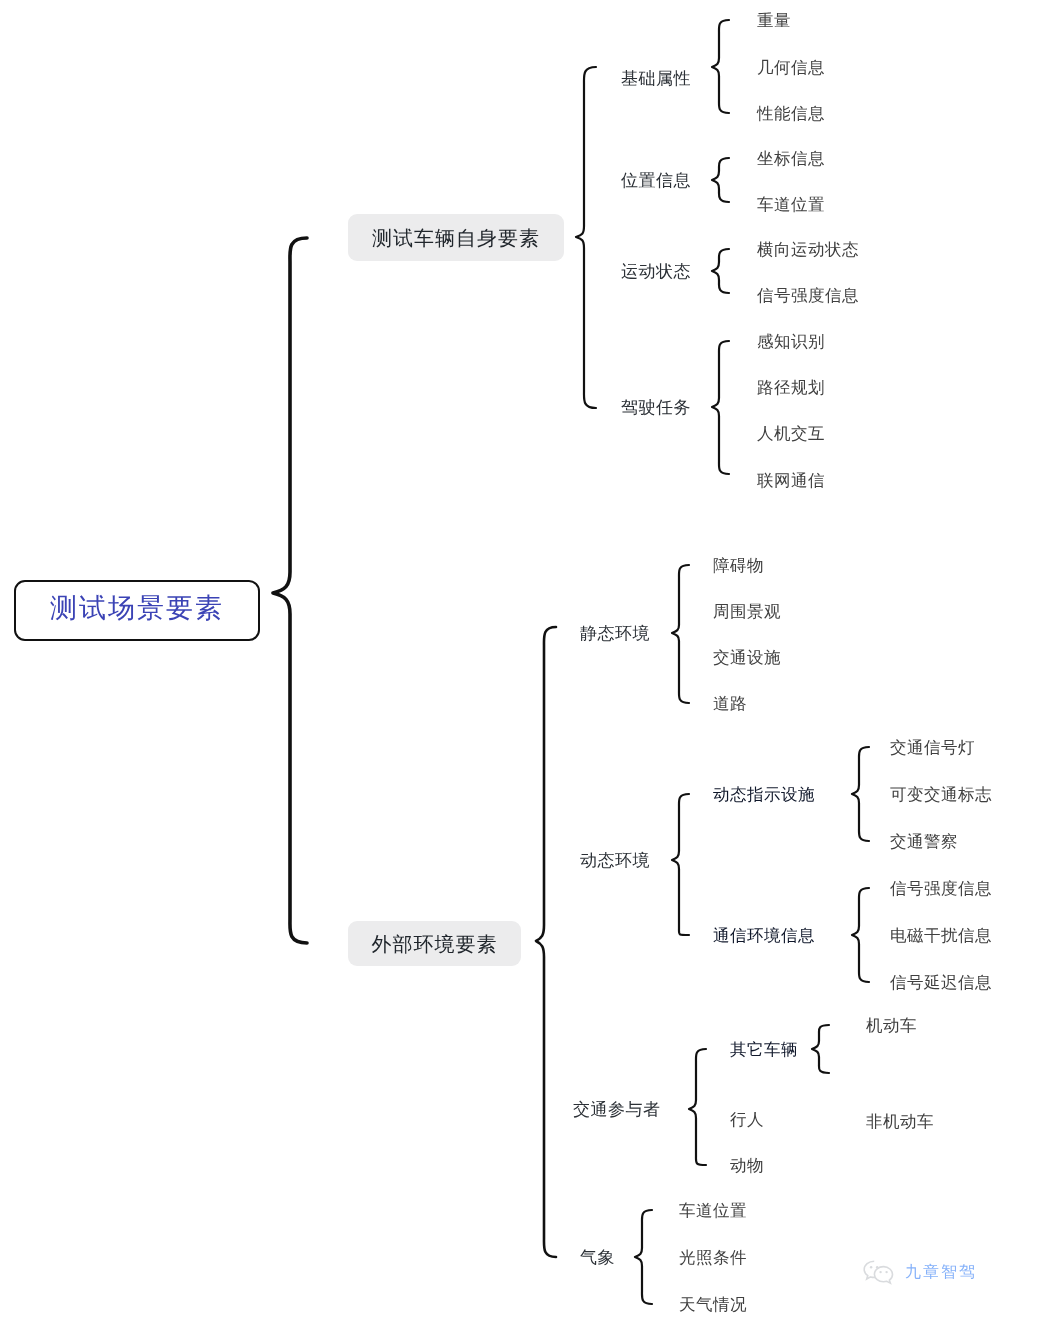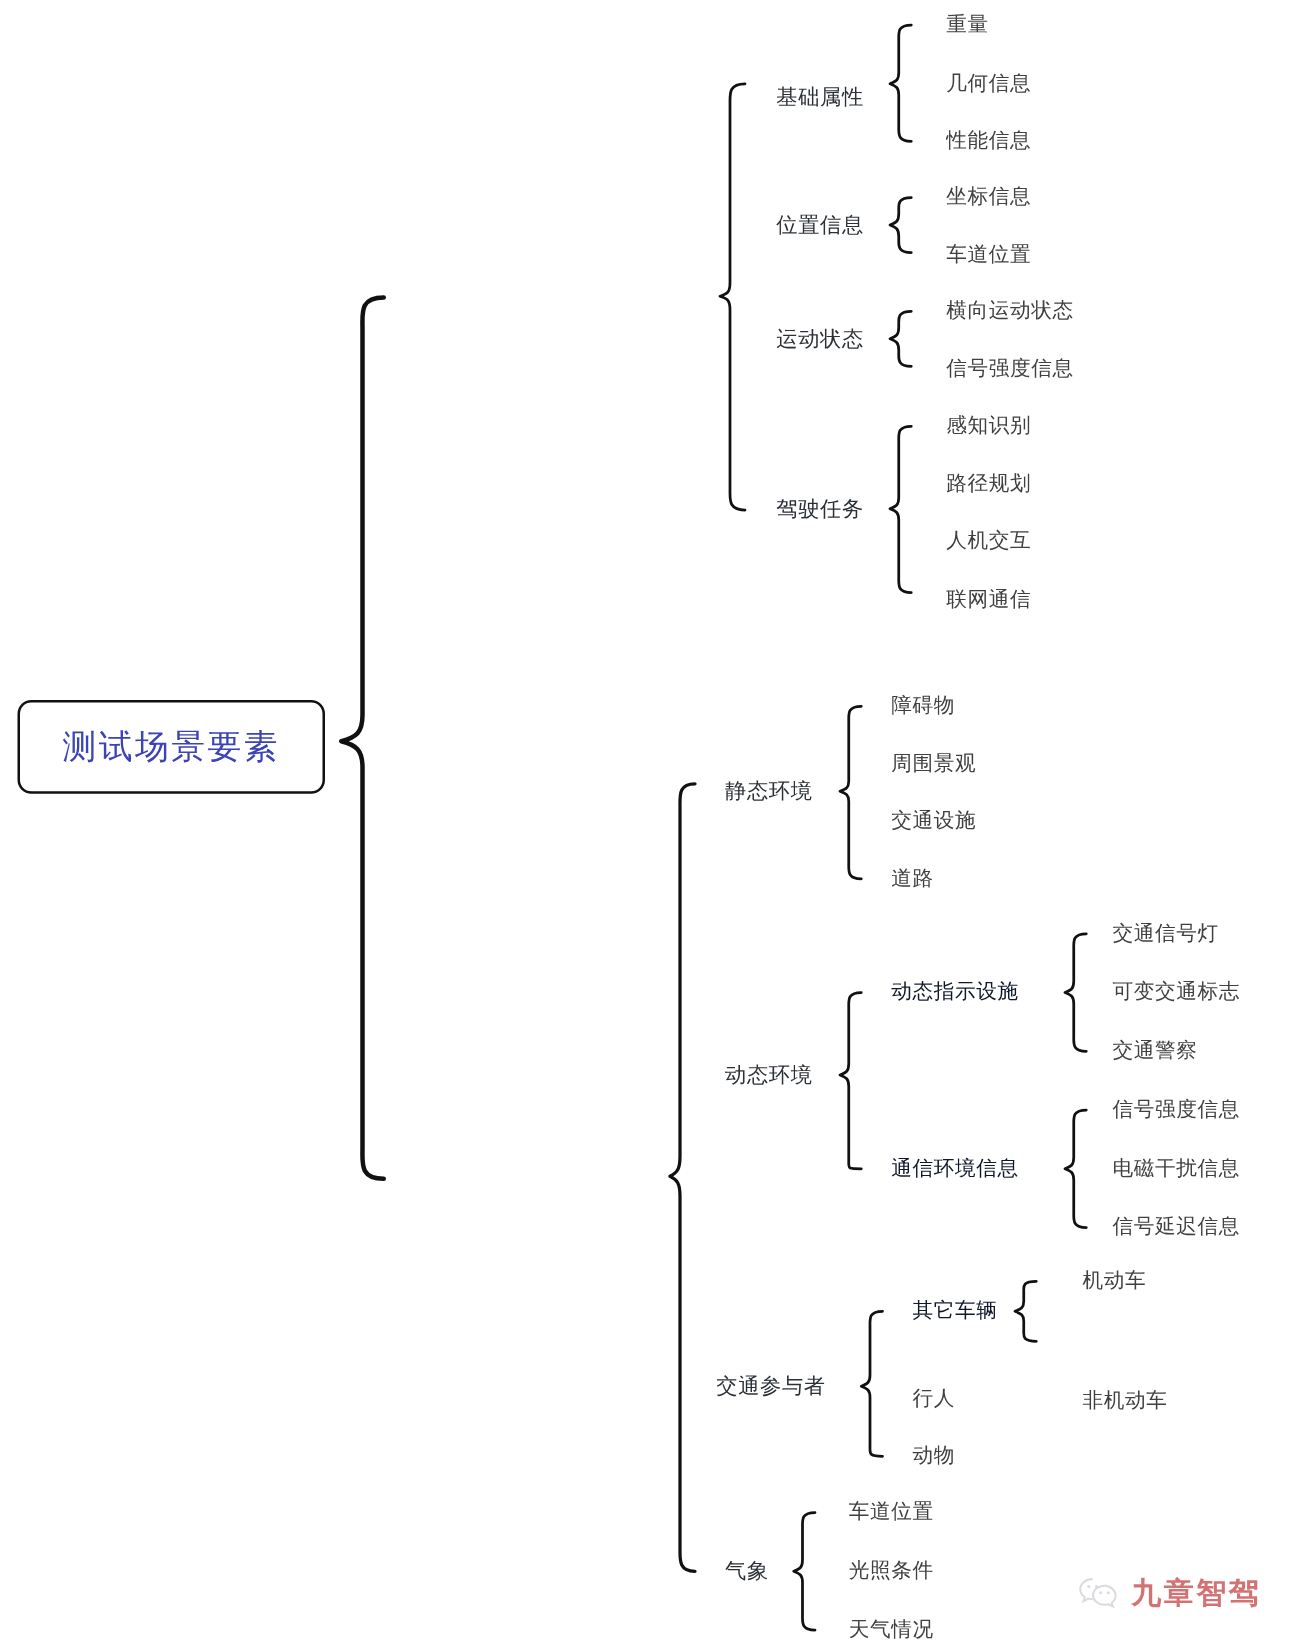--- a/index.html
+++ b/index.html
@@ -73,25 +73,24 @@
   }
   
   .watermark{
     position:absolute;
     display:flex;
     align-items:center;
     gap:9px;
     opacity:.62;
   }
   .watermark .wm-text{
-    color:#b91c1c;
-    font-size:24px;
+    color:#3b82f6;
+    font-size:16px;
     letter-spacing:2px;
     white-space:nowrap;
-    font-weight:bold;
   }
 </style>
 </head>
 <body>
 
 <div id="canvas">
 
   <svg id="wires" viewBox="0 0 1046 1318" xmlns="http://www.w3.org/2000/svg">
     <g fill="none" stroke="#111111" stroke-linecap="round" stroke-linejoin="round">
 
@@ -202,25 +201,31 @@
       <path stroke-width="2.2" d="M 652 1210
                C 641 1210 642 1216 642 1222
                L 642 1248
                C 642 1254 640 1255 635 1257
                C 640 1259 642 1260 642 1266
                L 642 1292
                C 642 1298 641 1304 652 1304"></path>
     </g>
   </svg>
 
-  <div class="node root" style="left:14px;top:560px;width:246px;height:75px;">
+  <div class="node root" style="left:14px;top:580px;width:246px;height:61px;font-family:Liberation Mono, monospace;">
     <span>测试场景要素</span>
   </div>
 
-
+  <div class="node pill" style="left:348px;top:214px;width:216px;height:47px;">
+    <span>测试车辆自身要素</span>
+  </div>
+
+  <div class="node pill" style="left:348px;top:921px;width:173px;height:45px;">
+    <span>外部环境要素</span>
+  </div>
 
   <div class="node lv3" style="left:621px;top:67px;margin-top:11px;">
     <span>基础属性</span>
   </div>
   <div class="node lv3" style="left:621px;top:180px;">
     <span>位置信息</span>
   </div>
   <div class="node lv3" style="left:621px;top:271px;">
     <span>运动状态</span>
   </div>

